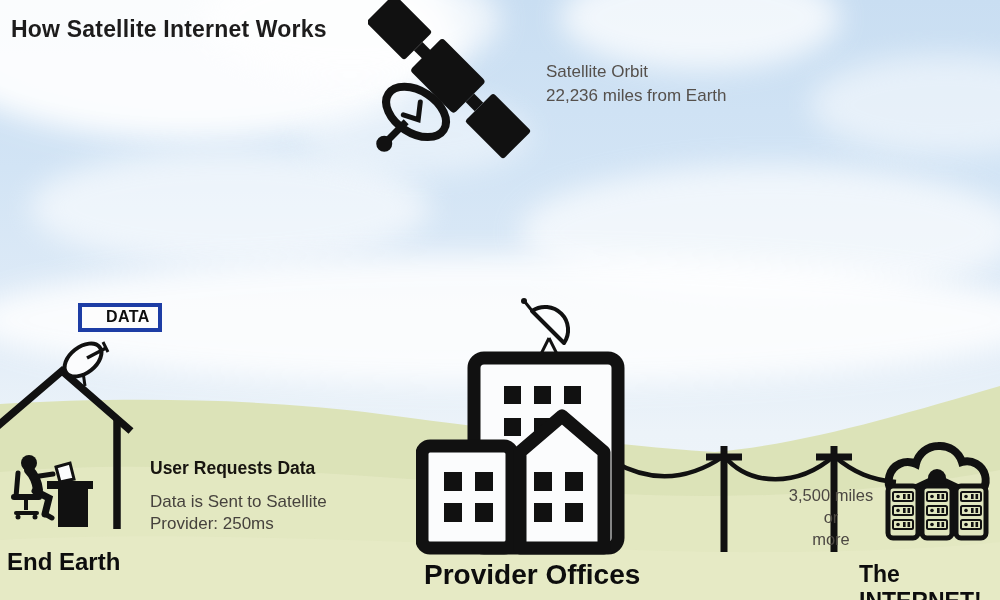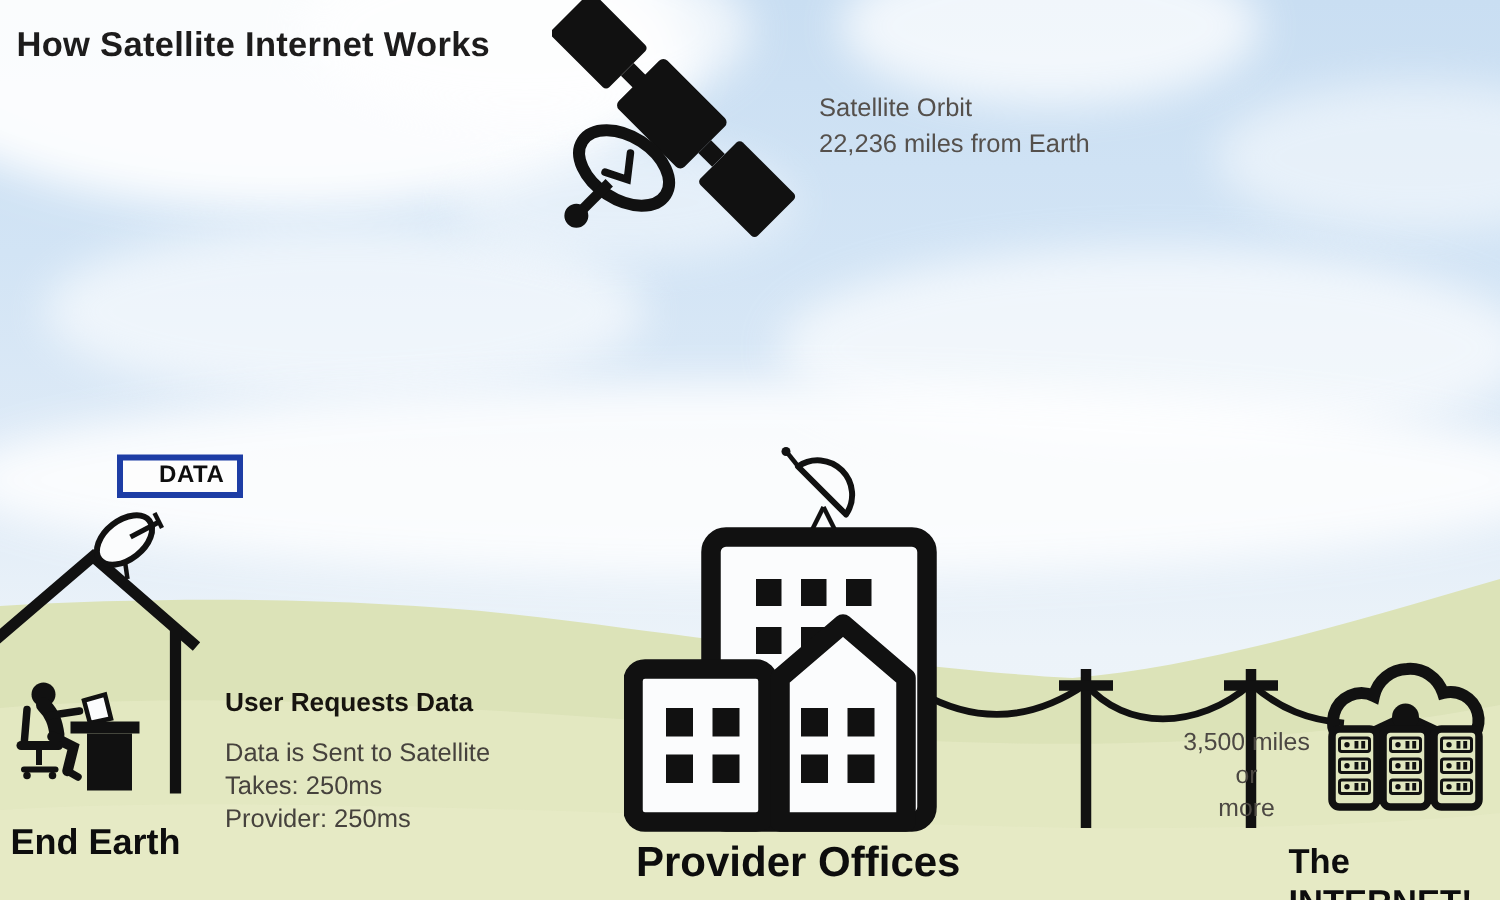--- a/index.html
+++ b/index.html
@@ -99,21 +99,20 @@
       <rect x="39" y="33" width="46" height="8" stroke="none"></rect>
       <rect x="50" y="41" width="30" height="38" stroke="none"></rect>
     </g>
   </svg>
 
   <div class="abs lbl enduser">End Earth</div>
 
   <div class="abs info">
     <div class="t">User Requests Data</div>
     <div class="l">Data is Sent to Satellite</div>
-    <div class="l">Takes: 250ms</div>
     <div class="l">Provider: 250ms</div>
   </div>
 
   <svg class="abs" style="left:610px;top:440px;" width="292" height="118" viewBox="0 0 292 118">
     <g stroke="#111" fill="none">
       <path d="M4,22 C45,45 82,38 114,16 C140,47 188,47 224,16 C244,33 262,40 286,42" stroke-width="4.5"></path>
       <line x1="114" y1="6" x2="114" y2="112" stroke-width="7"></line>
       <line x1="96" y1="17" x2="132" y2="17" stroke-width="7"></line>
       <line x1="224" y1="6" x2="224" y2="112" stroke-width="7"></line>
       <line x1="206" y1="17" x2="242" y2="17" stroke-width="7"></line>

